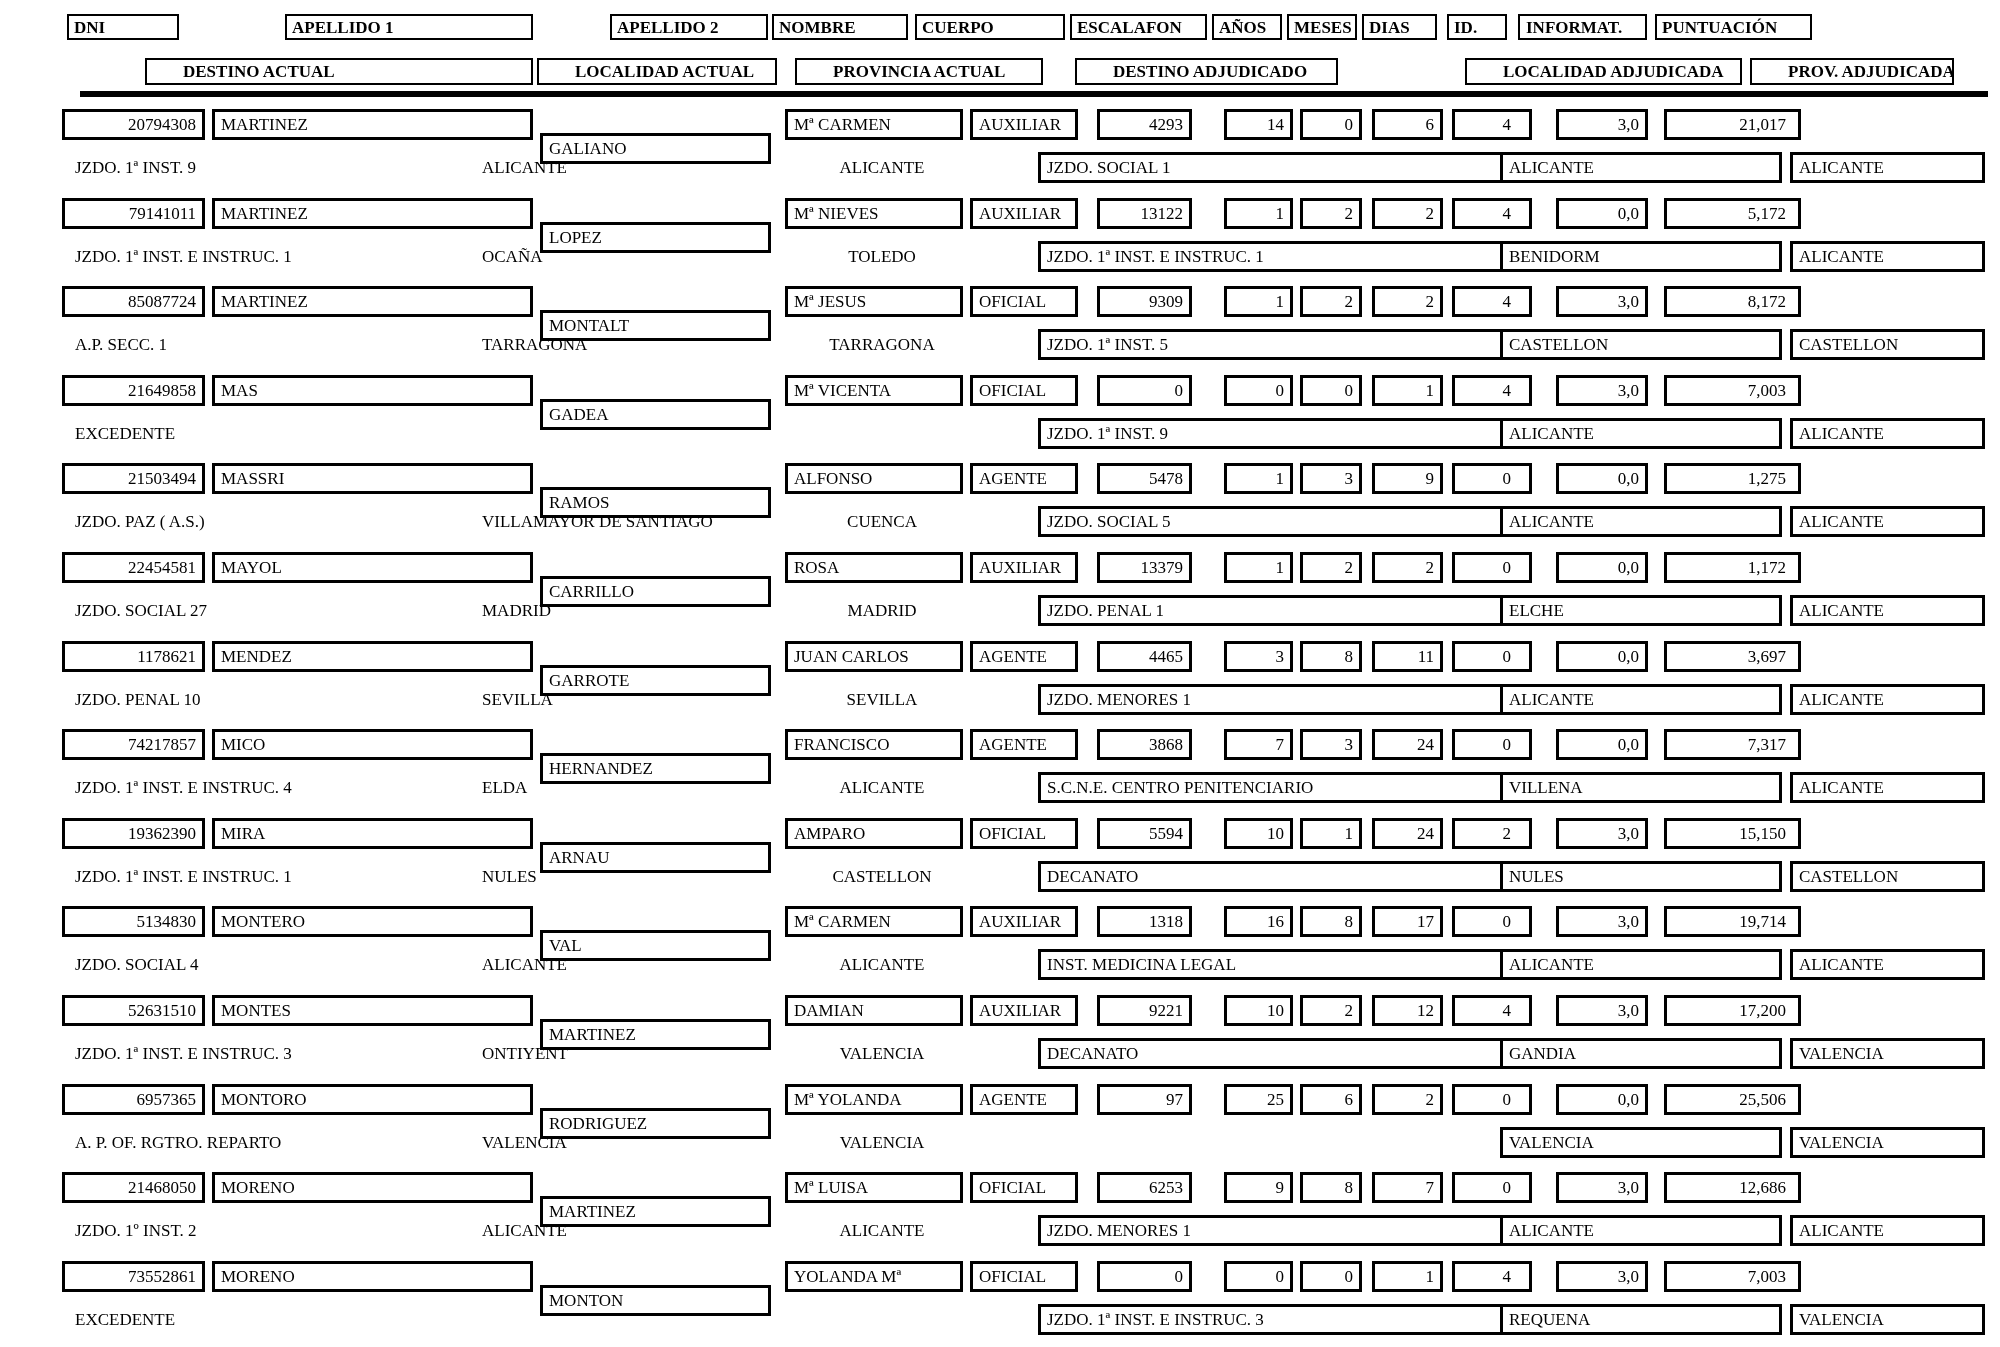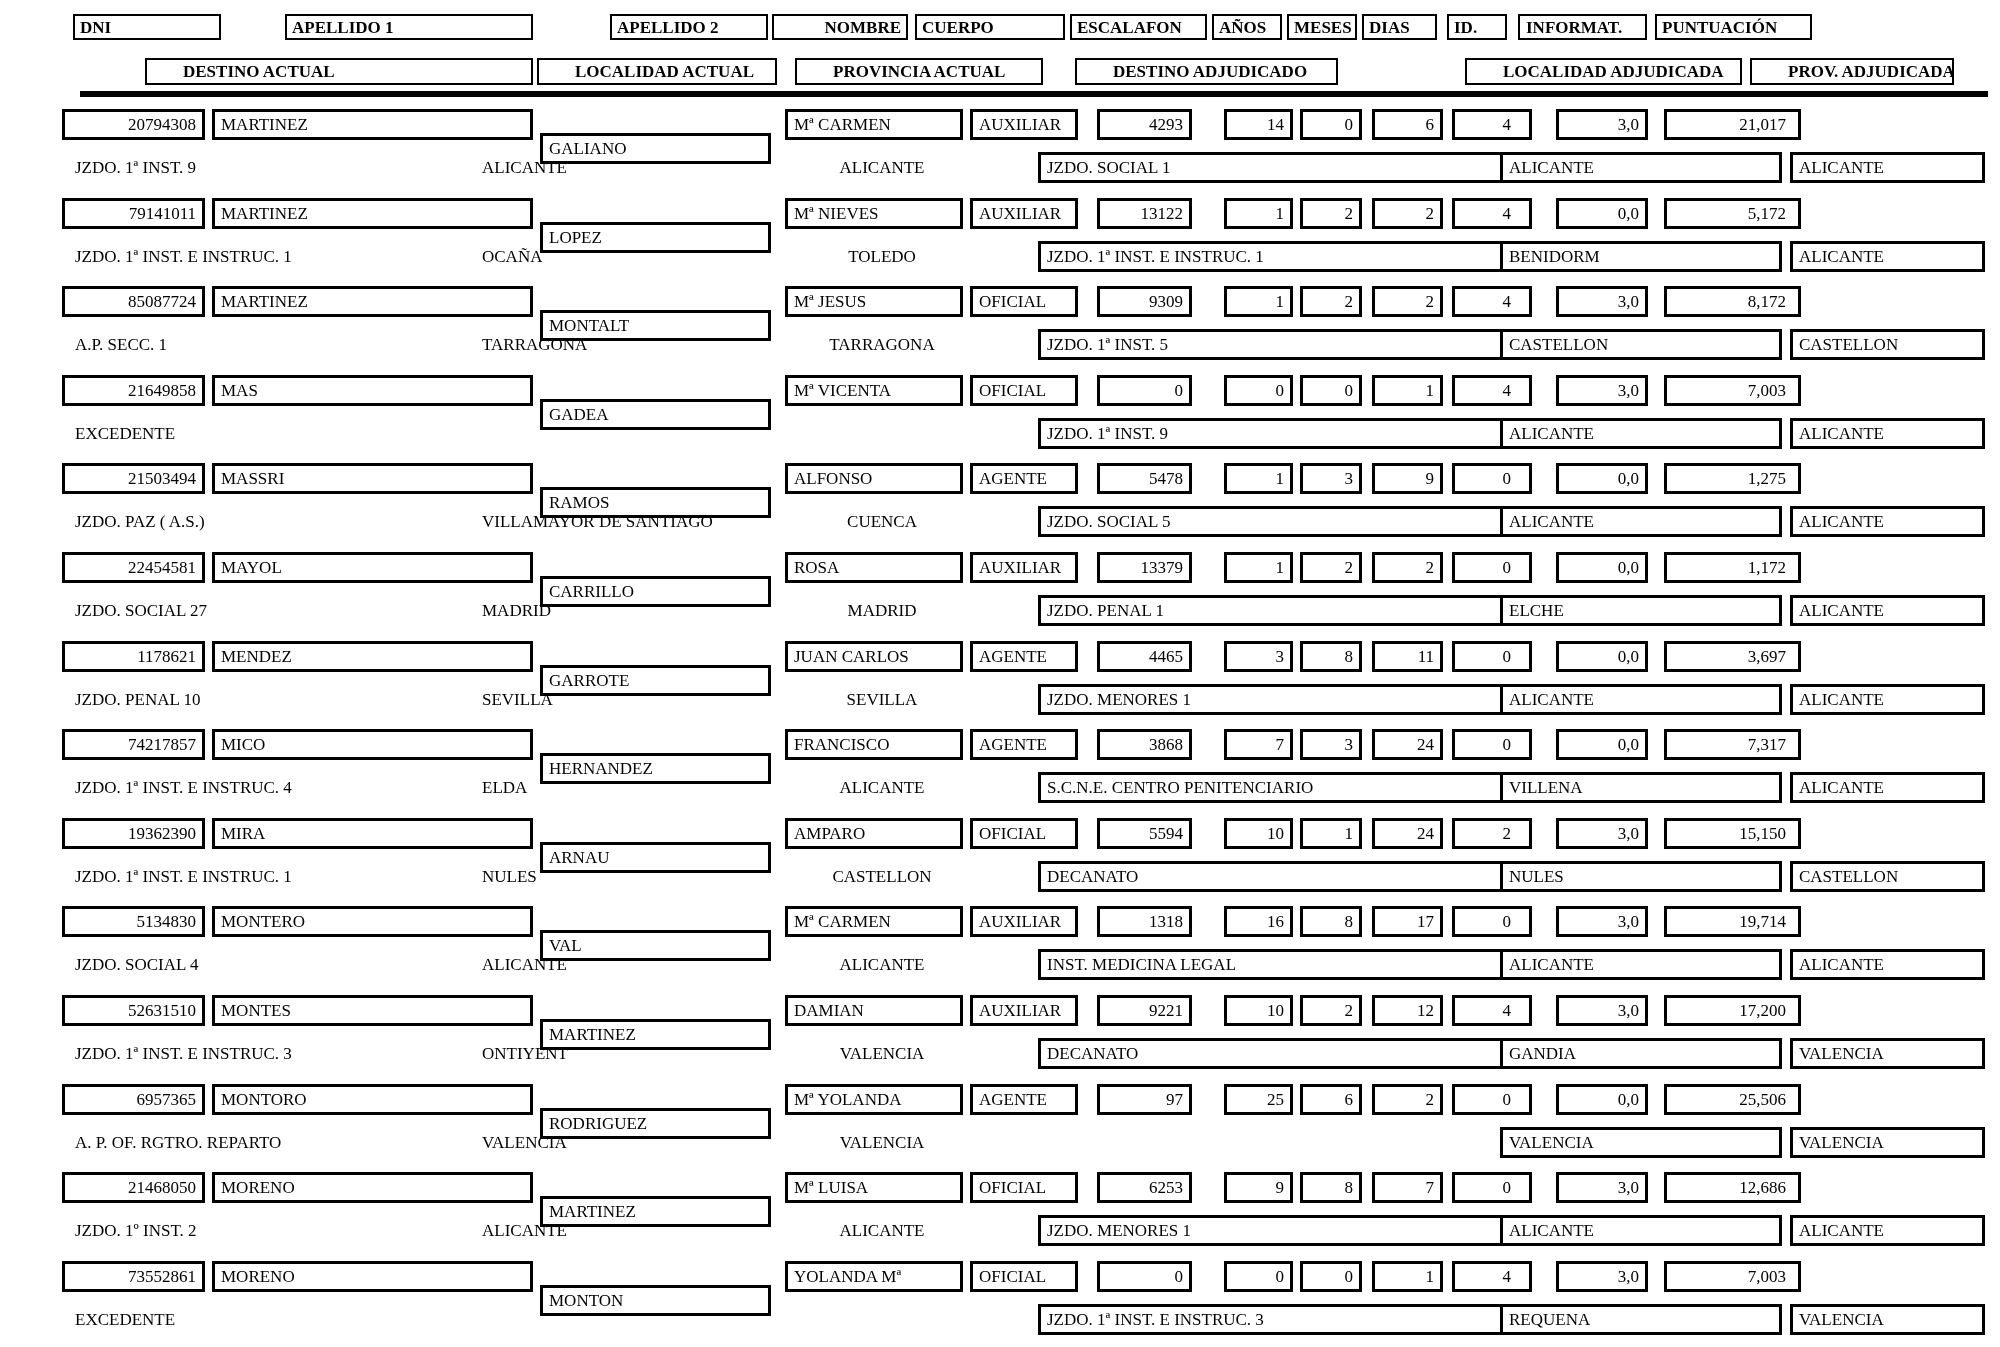--- a/index.html
+++ b/index.html
@@ -17,24 +17,24 @@
     line-height: 22px;
     height: 27px;
     padding: 1px 5px;
     white-space: nowrap;
     overflow: hidden;
     background: #fff;
   }
   .h1 { top: 14px; height: 26px; }
   .h2 { top: 58px; padding-left: 36px; }
 
-  .c-dni   { left: 73px;   width: 148px; }
+  .c-dni   { left: 67px;   width: 112px; }
   .c-ap1   { left: 285px;  width: 248px; }
   .c-ap2   { left: 610px;  width: 158px; }
-  .c-nom   { left: 772px;  width: 136px; text-align: right; }
+  .c-nom   { left: 772px;  width: 136px; }
   .c-cue   { left: 915px;  width: 150px; }
   .c-esc   { left: 1070px; width: 137px; }
   .c-anos  { left: 1212px; width: 70px; }
   .c-mes   { left: 1287px; width: 70px; }
   .c-dias  { left: 1362px; width: 75px; }
   .c-id    { left: 1447px; width: 60px; }
   .c-inf   { left: 1518px; width: 129px; padding-left: 6px; }
   .c-pun   { left: 1655px; width: 157px; }
 
   .c-dact  { left: 145px;  width: 388px; }

